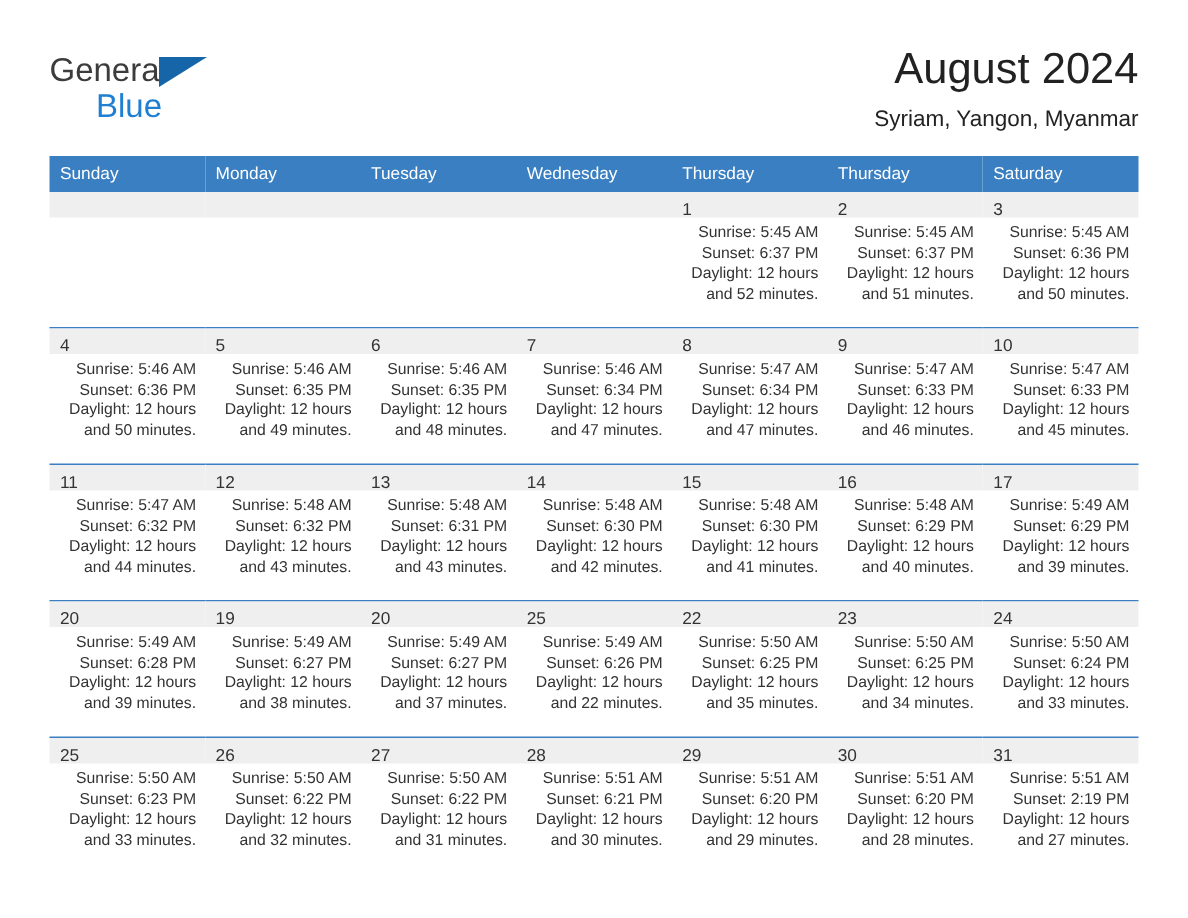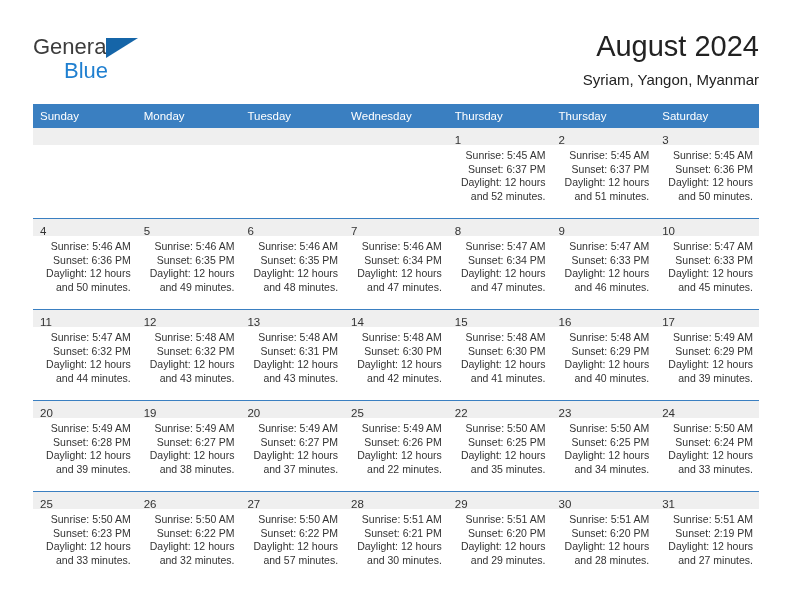--- a/index.html
+++ b/index.html
@@ -499,21 +499,21 @@
                 </div>
               </div>
             </td>
             <td>
               <div class="cell-inner">
                 <div class="daynum-strip"><span class="daynum">27</span></div>
                 <div class="details">
                   <div>Sunrise: 5:50 AM</div>
                   <div>Sunset: 6:22 PM</div>
                   <div>Daylight: 12 hours</div>
-                  <div>and 57 minutes.</div>
+                  <div>and 31 minutes.</div>
                 </div>
               </div>
             </td>
             <td>
               <div class="cell-inner">
                 <div class="daynum-strip"><span class="daynum">28</span></div>
                 <div class="details">
                   <div>Sunrise: 5:51 AM</div>
                   <div>Sunset: 6:21 PM</div>
                   <div>Daylight: 12 hours</div>

